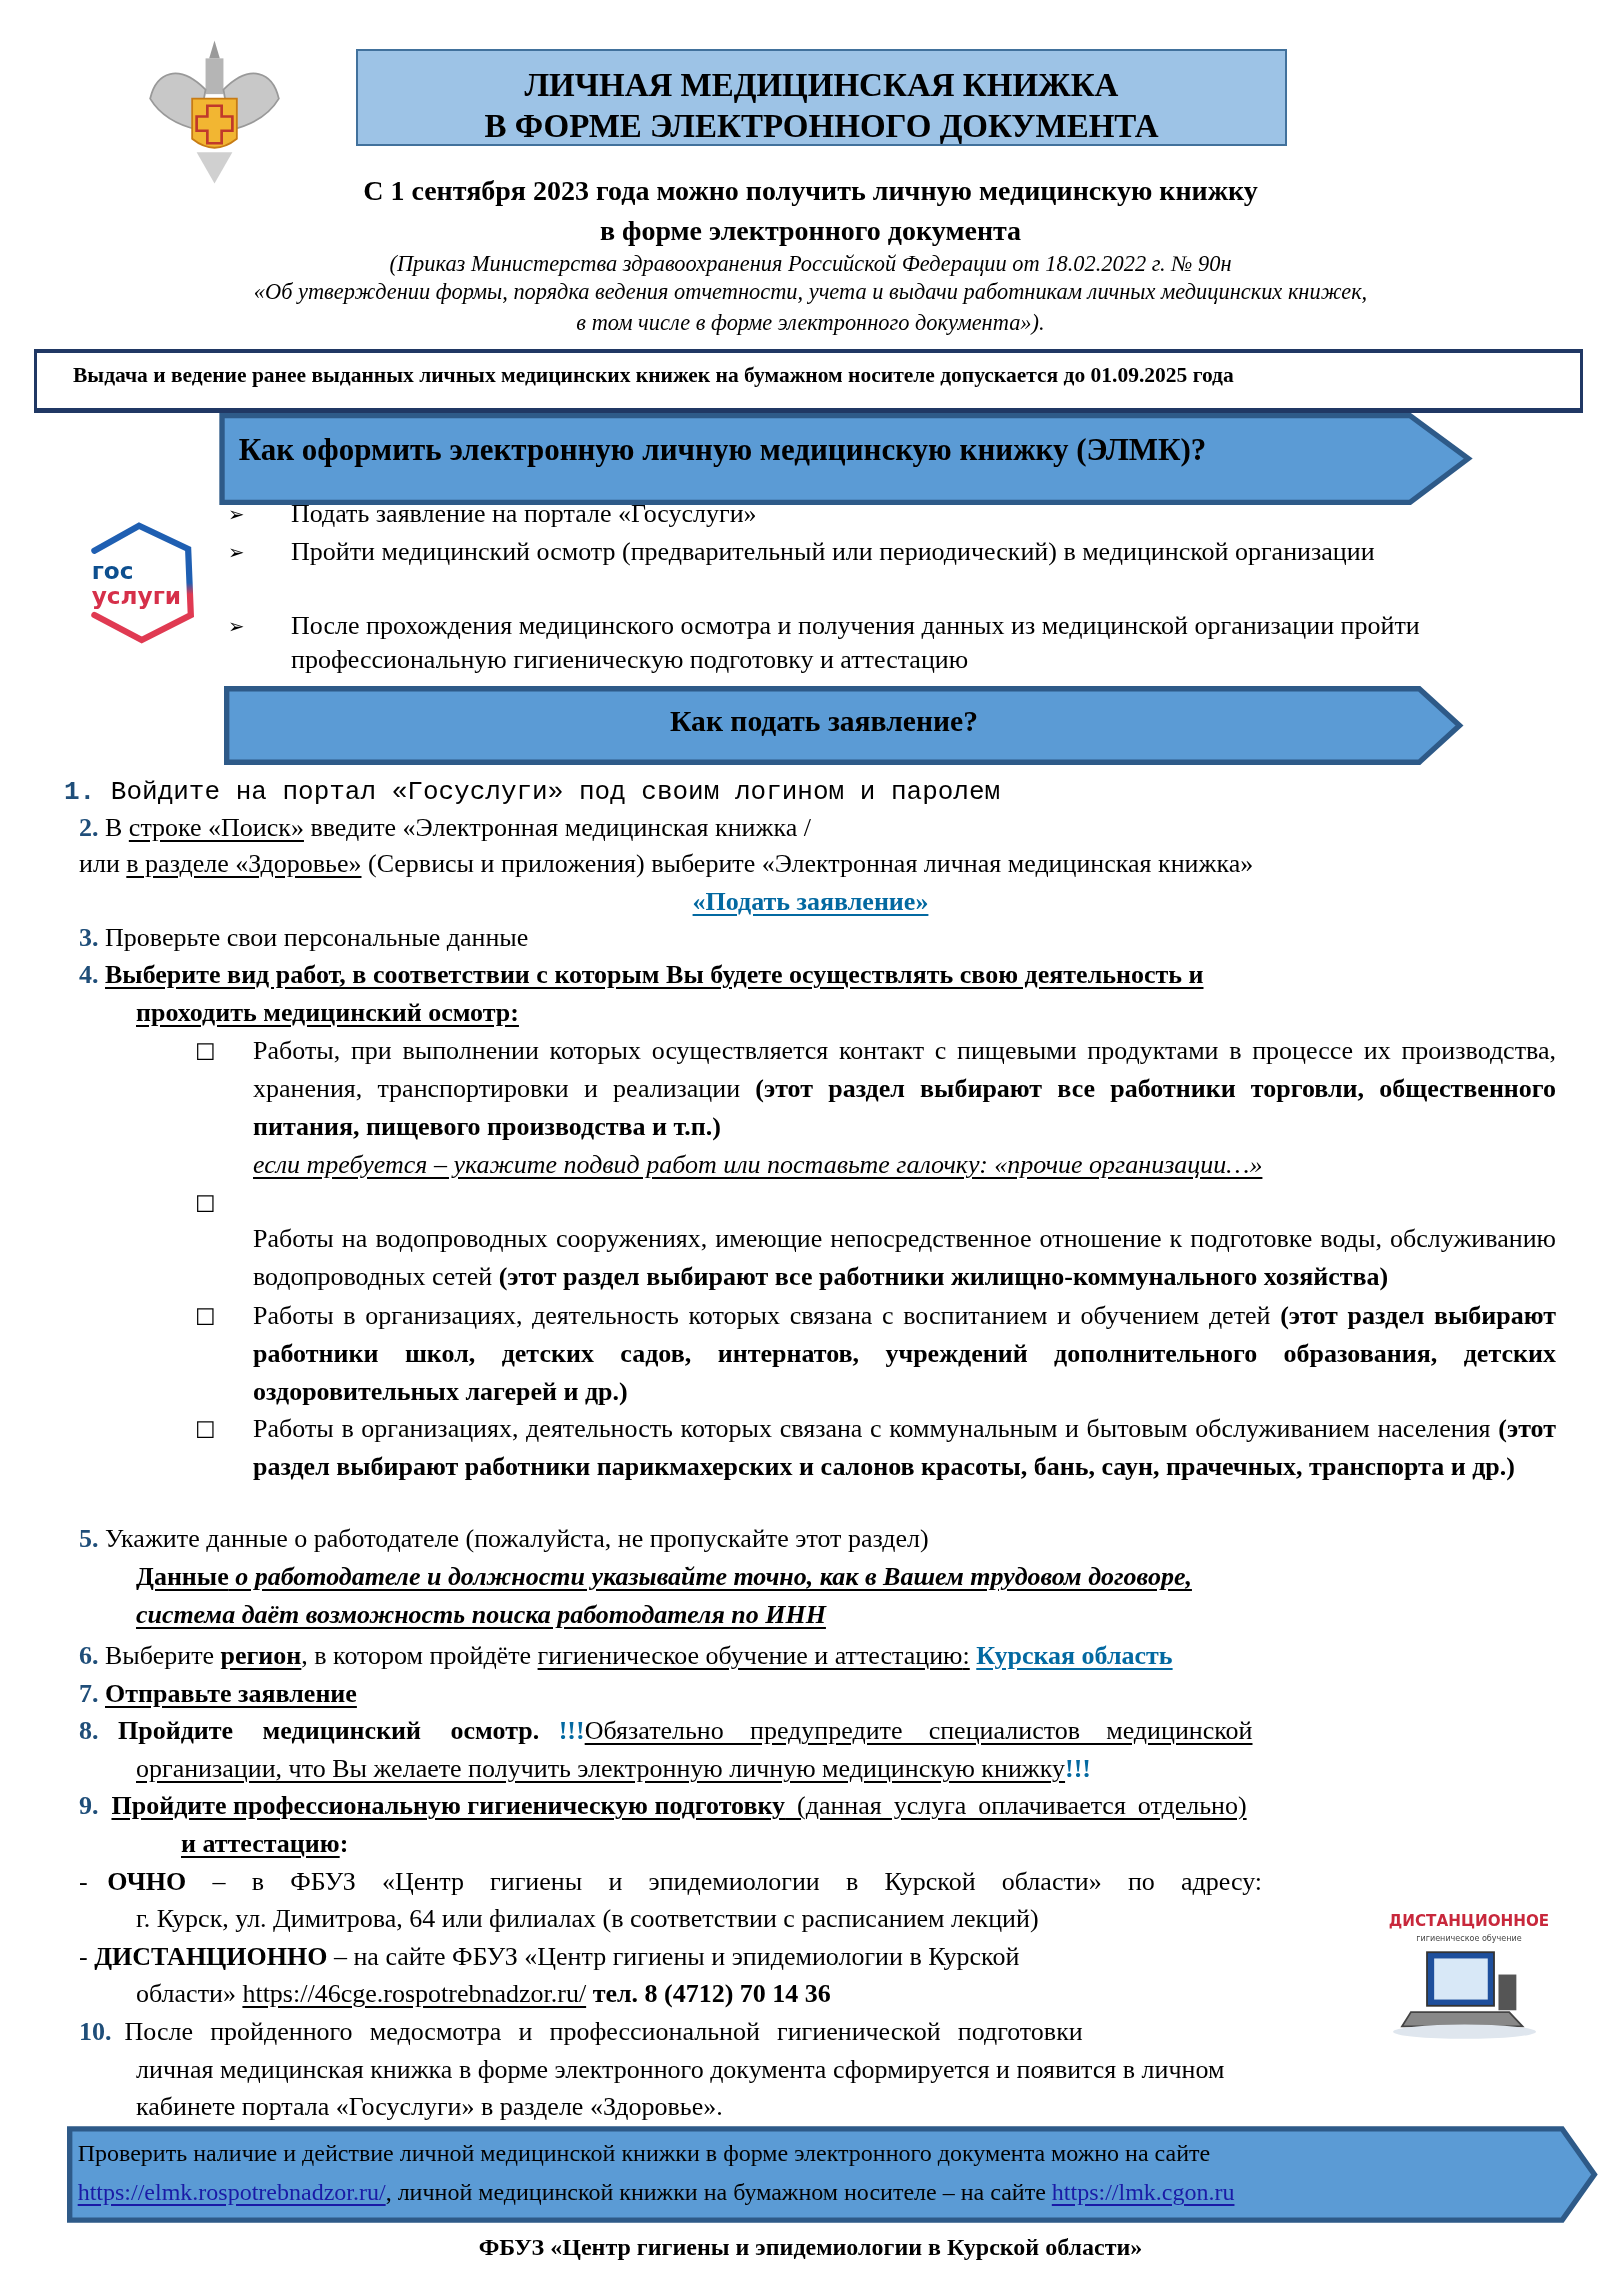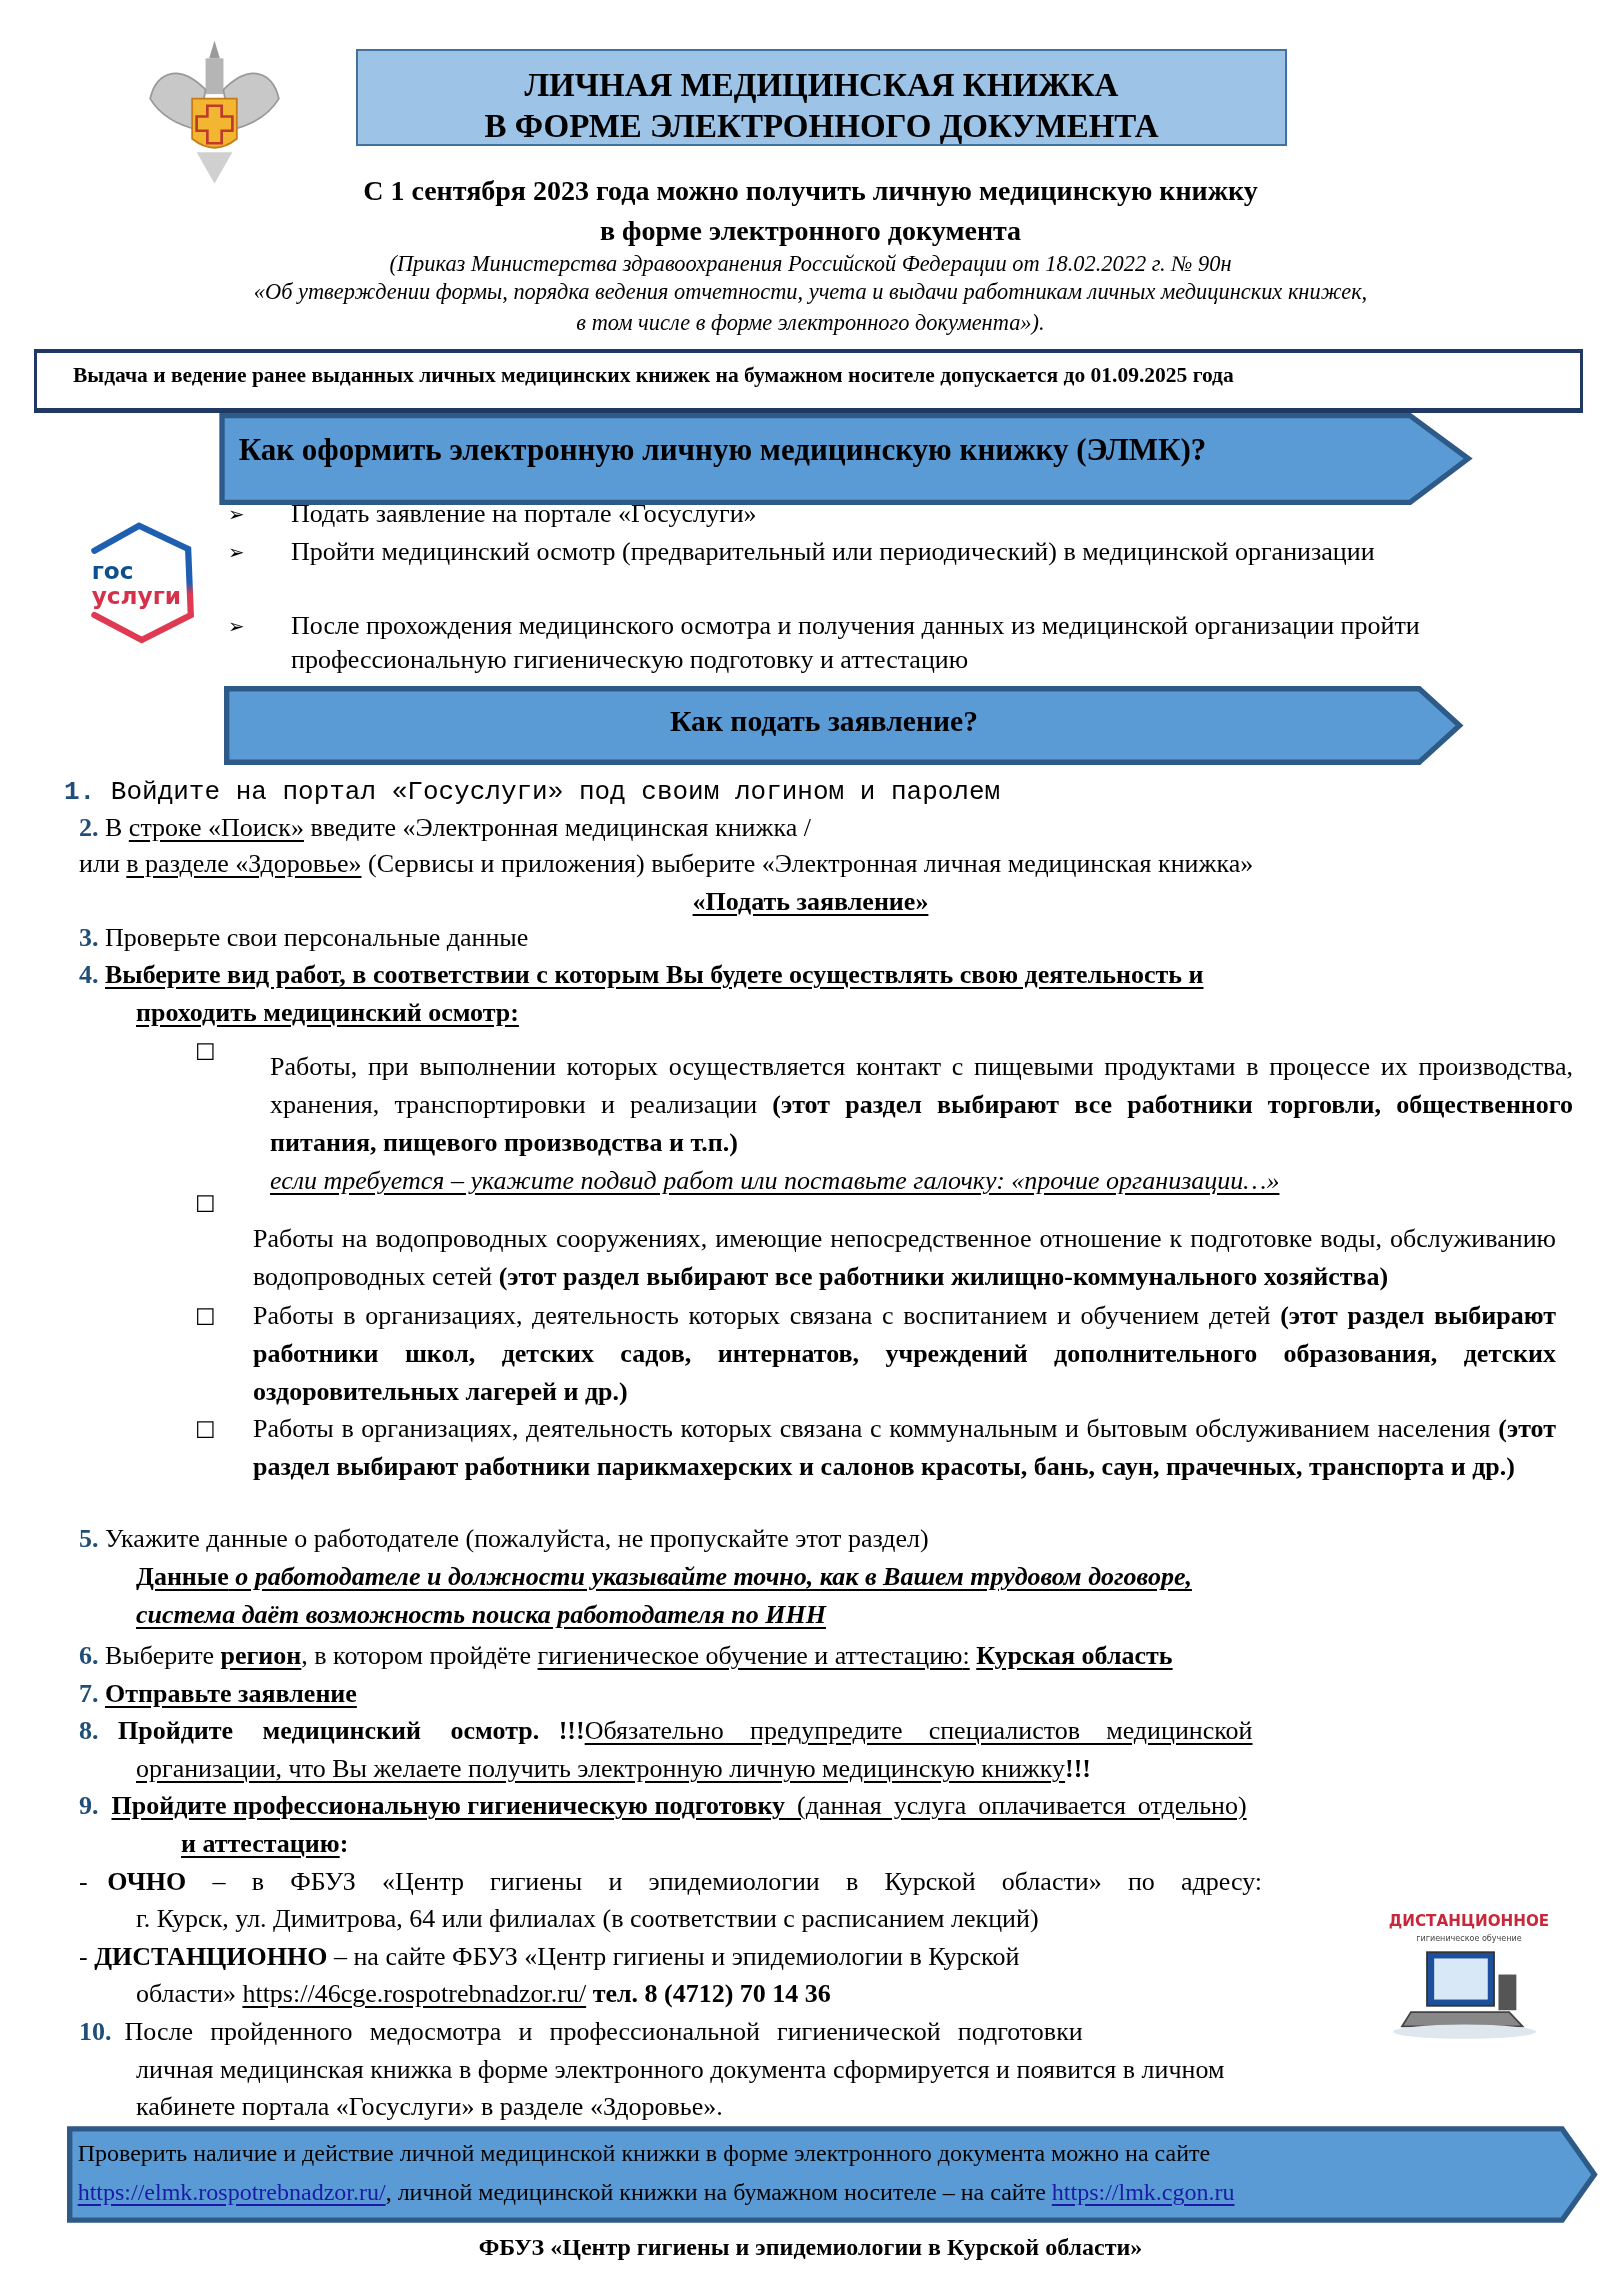--- a/index.html
+++ b/index.html
@@ -3,21 +3,21 @@
 <meta charset="utf-8">
 <style>
   html, body { margin:0; padding:0; background:#fff; }
   body { width:1621px; height:2293px; position:relative; overflow:hidden;
          font-family:"Liberation Serif","DejaVu Serif",serif; color:#000; }
   .abs { position:absolute; }
   .b { font-weight:bold; }
   .i { font-style:italic; }
   .u { text-decoration:underline; text-underline-offset:3.6px; text-decoration-thickness:1.8px; }
   .num { color:#1f4e79; font-weight:bold; }
-  .link { color:#000000; }
+  .link { color:#0369a1; }
   .bluelink { color:#1a1aa6; text-decoration:underline; text-underline-offset:3.6px; }
 
   
   #title-box { left:356px; top:49px; width:931px; height:97px; background:#9dc3e6;
     border:2.7px solid #41719c; box-sizing:border-box; text-align:center;
     font-weight:bold; font-size:33px; line-height:41px; padding-top:14px; }
 
   #emblem { left:143px; top:36px; width:143px; height:152px; }
 
   .center { left:0; width:1621px; text-align:center; }
@@ -145,21 +145,21 @@
 </div>
 
 <div class="line" style="left:79px; top:958px;">
   <span class="num">4.</span> <span class="b u">Выберите вид работ, в соответствии с которым Вы будете осуществлять свою деятельность и</span>
 </div>
 <div class="line" style="left:136px; top:996px;">
   <span class="b u">проходить медицинский осмотр:</span>
 </div>
 
 <div class="cbox" style="left:195px; top:1039px;">☐</div>
-<div class="para" style="left:270px; top:1032px; width:1303px;margin-top:16px;">
+<div class="para" style="left:253px; top:1032px; width:1303px;">
   <span>Работы, при выполнении которых осуществляется контакт с пищевыми продуктами в процессе их производства, хранения, транспортировки и реализации </span><span class="b">(этот раздел выбирают все работники торговли, общественного питания, пищевого производства и т.п.)</span><br>
   <span class="i u">если требуется – укажите подвид работ или поставьте галочку: «прочие организации…»</span>
 </div>
 
 <div class="cbox" style="left:195px; top:1191px;">☐</div>
 <div class="para" style="left:253px; top:1220px; width:1303px;">
   <span>Работы на водопроводных сооружениях, имеющие непосредственное отношение к подготовке воды, обслуживанию водопроводных сетей </span><span class="b">(этот раздел выбирают все работники жилищно-коммунального хозяйства)</span>
 </div>
 
 <div class="cbox" style="left:195px; top:1304px;">☐</div>

